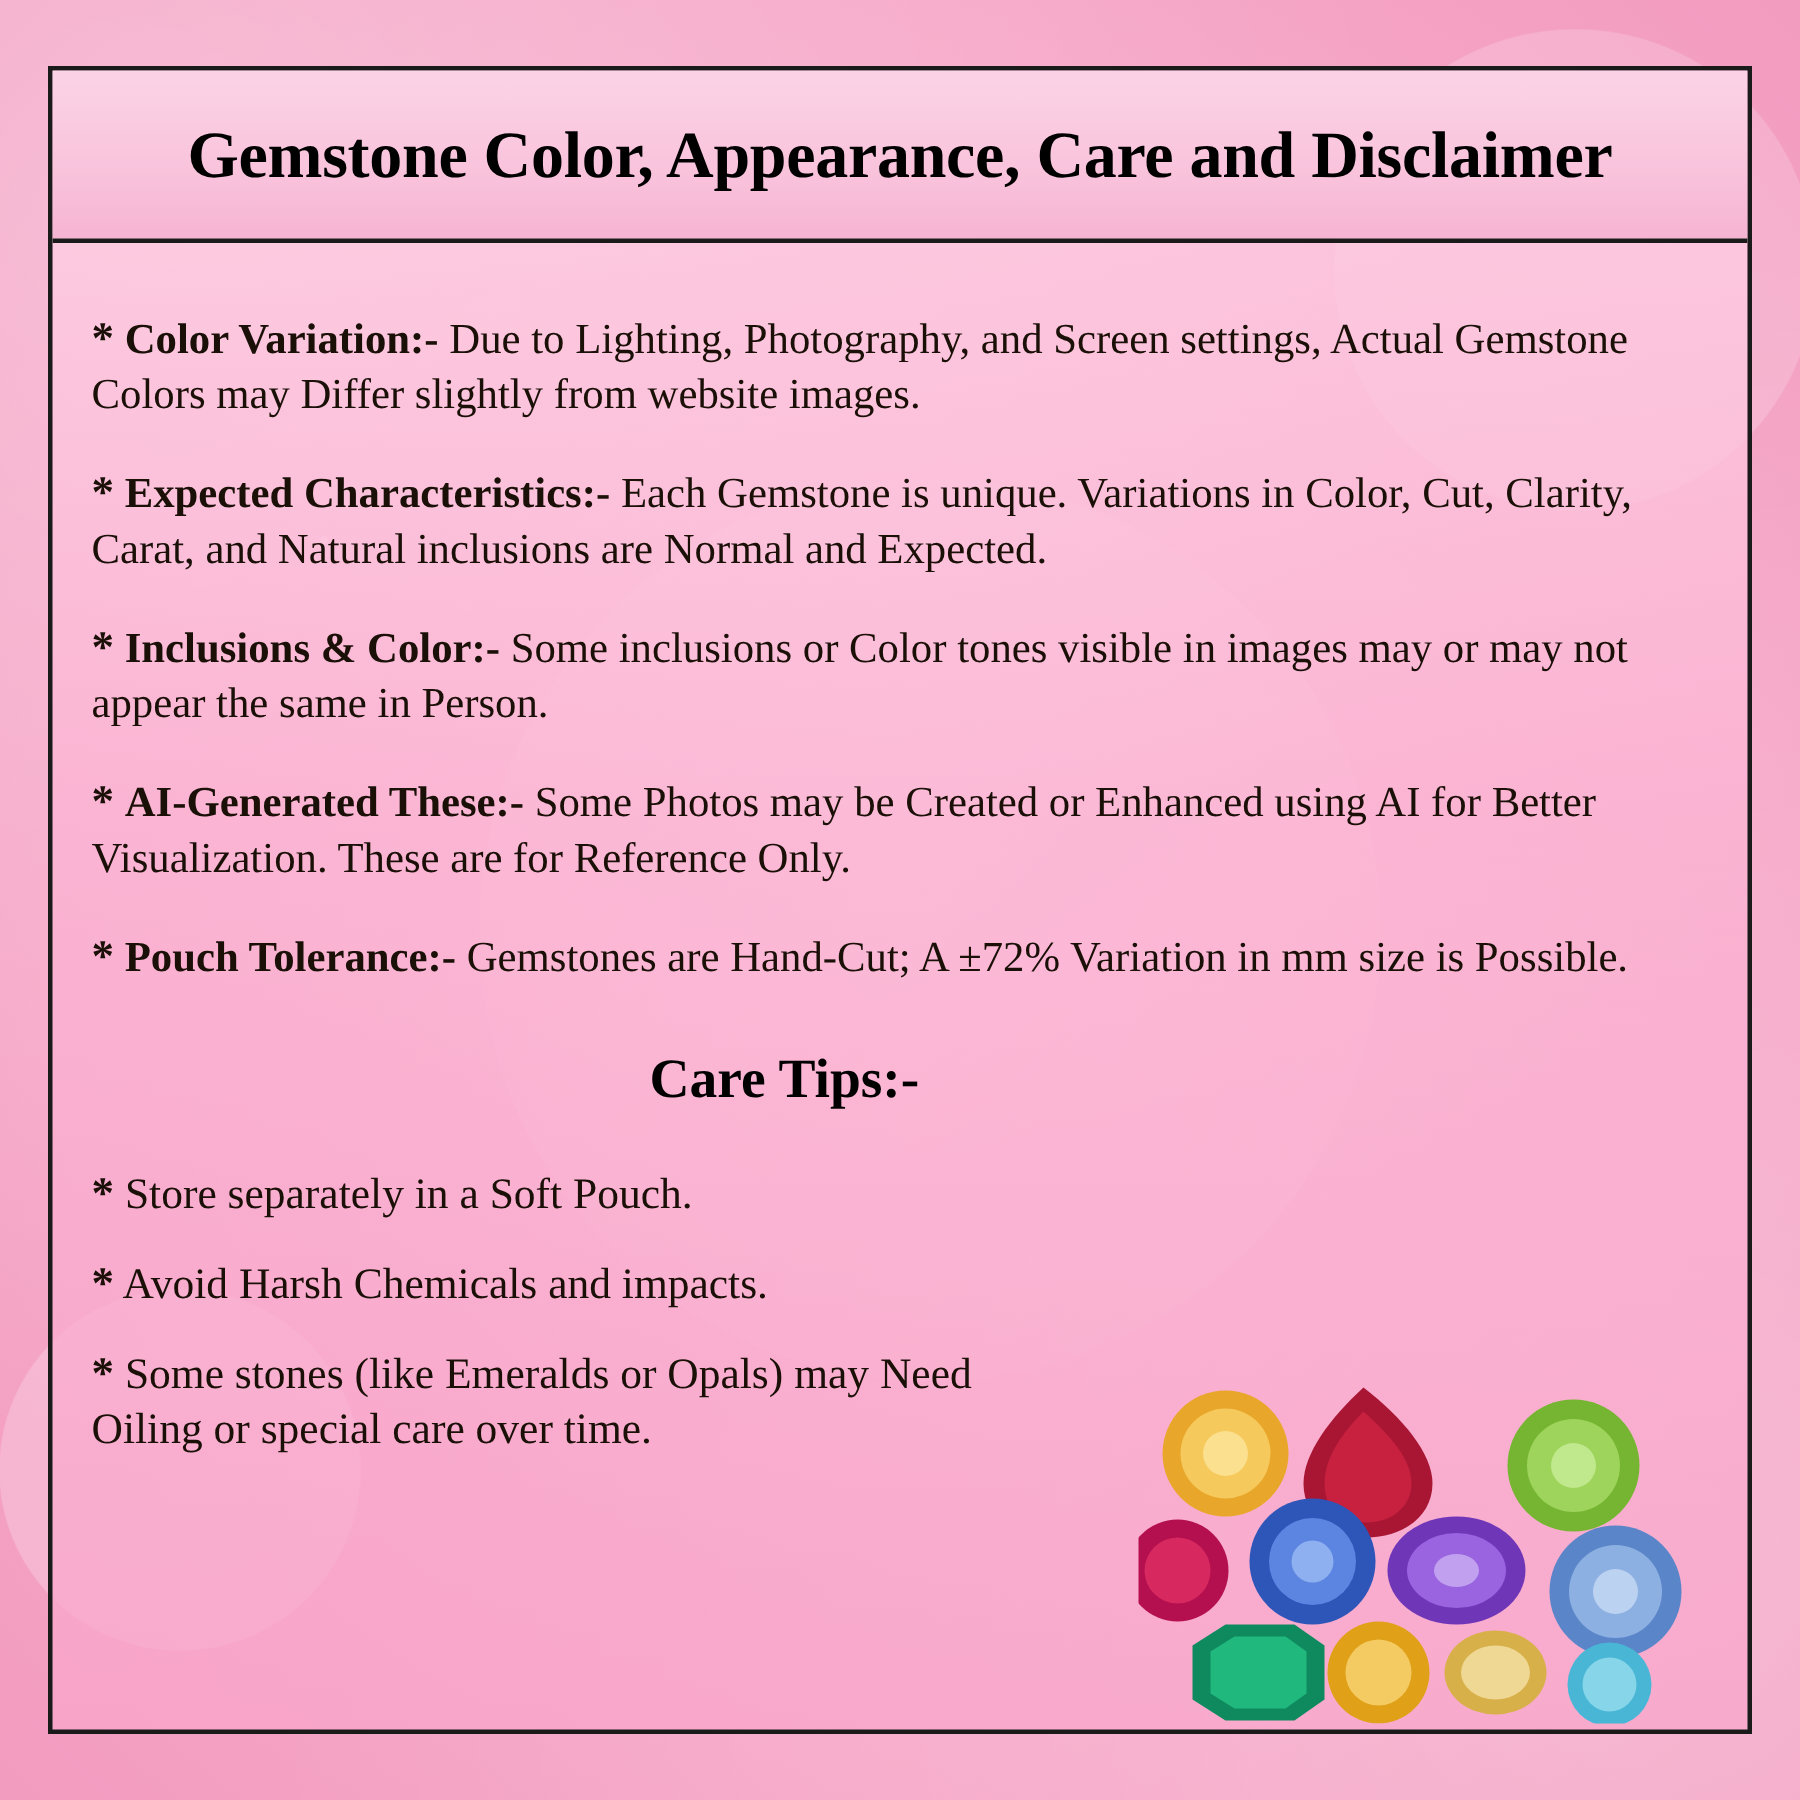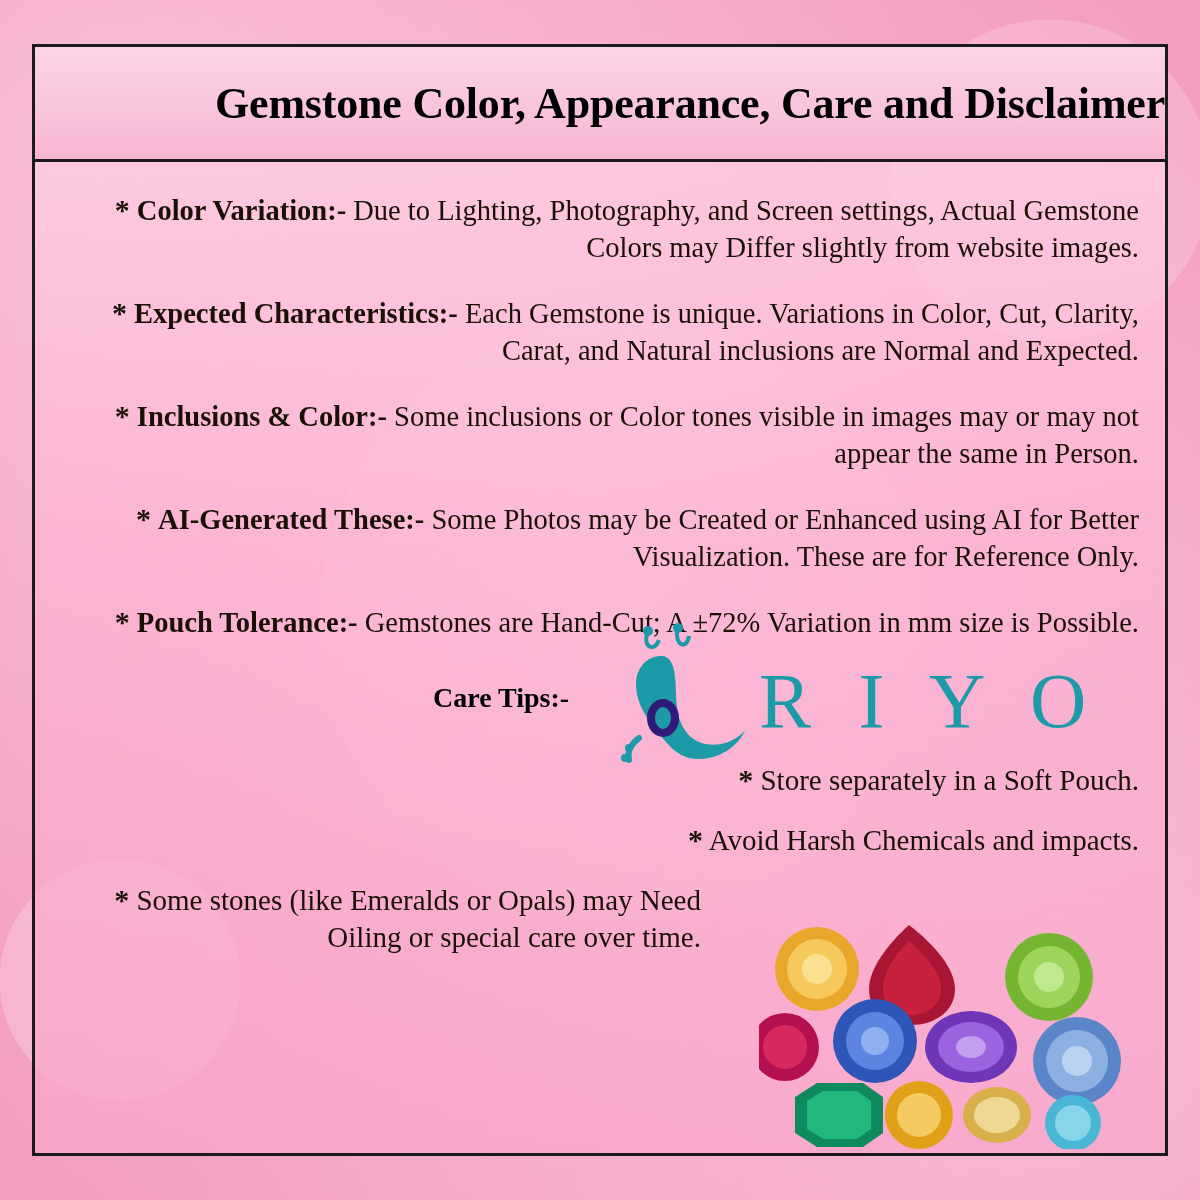--- a/index.html
+++ b/index.html
@@ -48,35 +48,34 @@
     overflow: hidden;
   }
 
   .title-bar {
     position: relative;
     height: 112px;
     border-bottom: 3px solid #1a1a1a;
     background: linear-gradient(180deg, #fbd3e6 0%, #f9c3dc 60%, #f6b4d2 100%);
     display: flex;
     align-items: center;
-    justify-content: flex-end;
+    justify-content: center;
   }
   .title {
     font-family: "Liberation Serif", serif;
     font-weight: bold;
     font-size: 44px;
     color: #000;
     letter-spacing: -0.2px;
     white-space: nowrap;
   }
 
   .body {
     position: relative;
-    padding: 28px 26px 0 26px;
-    text-align: right;
+    padding: 44px 26px 0 26px;
   }
 
   .item {
     display: block;
     color: #1a1008;
     font-size: 28.5px;
     line-height: 1.30;
     margin-bottom: 27px;
     text-indent: 0;
   }
@@ -94,21 +93,21 @@
   .care-row {
     position: relative;
     height: 92px;
     margin-top: -4px;
   }
   .care-tips {
     position: absolute;
     left: 372px;
     top: 18px;
     font-weight: bold;
-    font-size: 28px;
+    font-size: 37px;
     color: #000;
   }
 
   
   .logo {
     position: absolute;
     right: 16px;
     top: -42px;
     width: 520px;
     height: 150px;
@@ -180,37 +179,20 @@
       </div>
 
       <div class="item">
         <span class="star">*</span>
         <b>Pouch Tolerance:-</b><span class="txt"> Gemstones are Hand-Cut; A ±72% Variation in mm size is Possible.</span>
       </div>
 
       <div class="care-row">
         <div class="care-tips">Care Tips:-</div>
 
-        <div class="logo">
-          <svg class="peacock" width="170" height="150" viewBox="0 0 170 150">
-            <g fill="none" stroke="#1d9aa8" stroke-width="4">
-              <path d="M44 12 C40 26, 52 30, 56 18"></path>
-              <path d="M74 8 C72 24, 84 28, 86 14"></path>
-            </g>
-            <circle cx="45" cy="9" r="5" fill="#1d9aa8"></circle>
-            <circle cx="75" cy="6" r="5" fill="#1d9aa8"></circle>
-            <path d="M58 34 C44 34, 33 46, 33 62 C33 84, 47 100, 58 114 C66 124, 74 133, 86 136 C108 141, 134 128, 142 108 C133 120, 112 127, 96 120 C82 114, 76 100, 74 86 C72 68, 74 50, 68 40 C65 35, 62 34, 58 34 Z" fill="#1d9aa8"></path>
-            <ellipse cx="60" cy="96" rx="16" ry="19" fill="#2f1a7a"></ellipse>
-            <ellipse cx="60" cy="96" rx="8" ry="11" fill="#1d9aa8"></ellipse>
-            <path d="M36 116 C28 122, 24 130, 26 138" stroke="#1d9aa8" stroke-width="6" fill="none" stroke-linecap="round"></path>
-            <circle cx="26" cy="126" r="4" fill="#1d9aa8"></circle>
-            <circle cx="22" cy="136" r="4" fill="#1d9aa8"></circle>
-          </svg>
-          <div class="logo-text">R I Y O</div>
-        </div>
       </div>
 
       <div class="care-list">
         <div class="item">
           <span class="star">*</span>
           <span class="txt">Store separately in a Soft Pouch.</span>
         </div>
         <div class="item">
           <span class="star">*</span>
           <span class="txt">Avoid Harsh Chemicals and impacts.</span>

